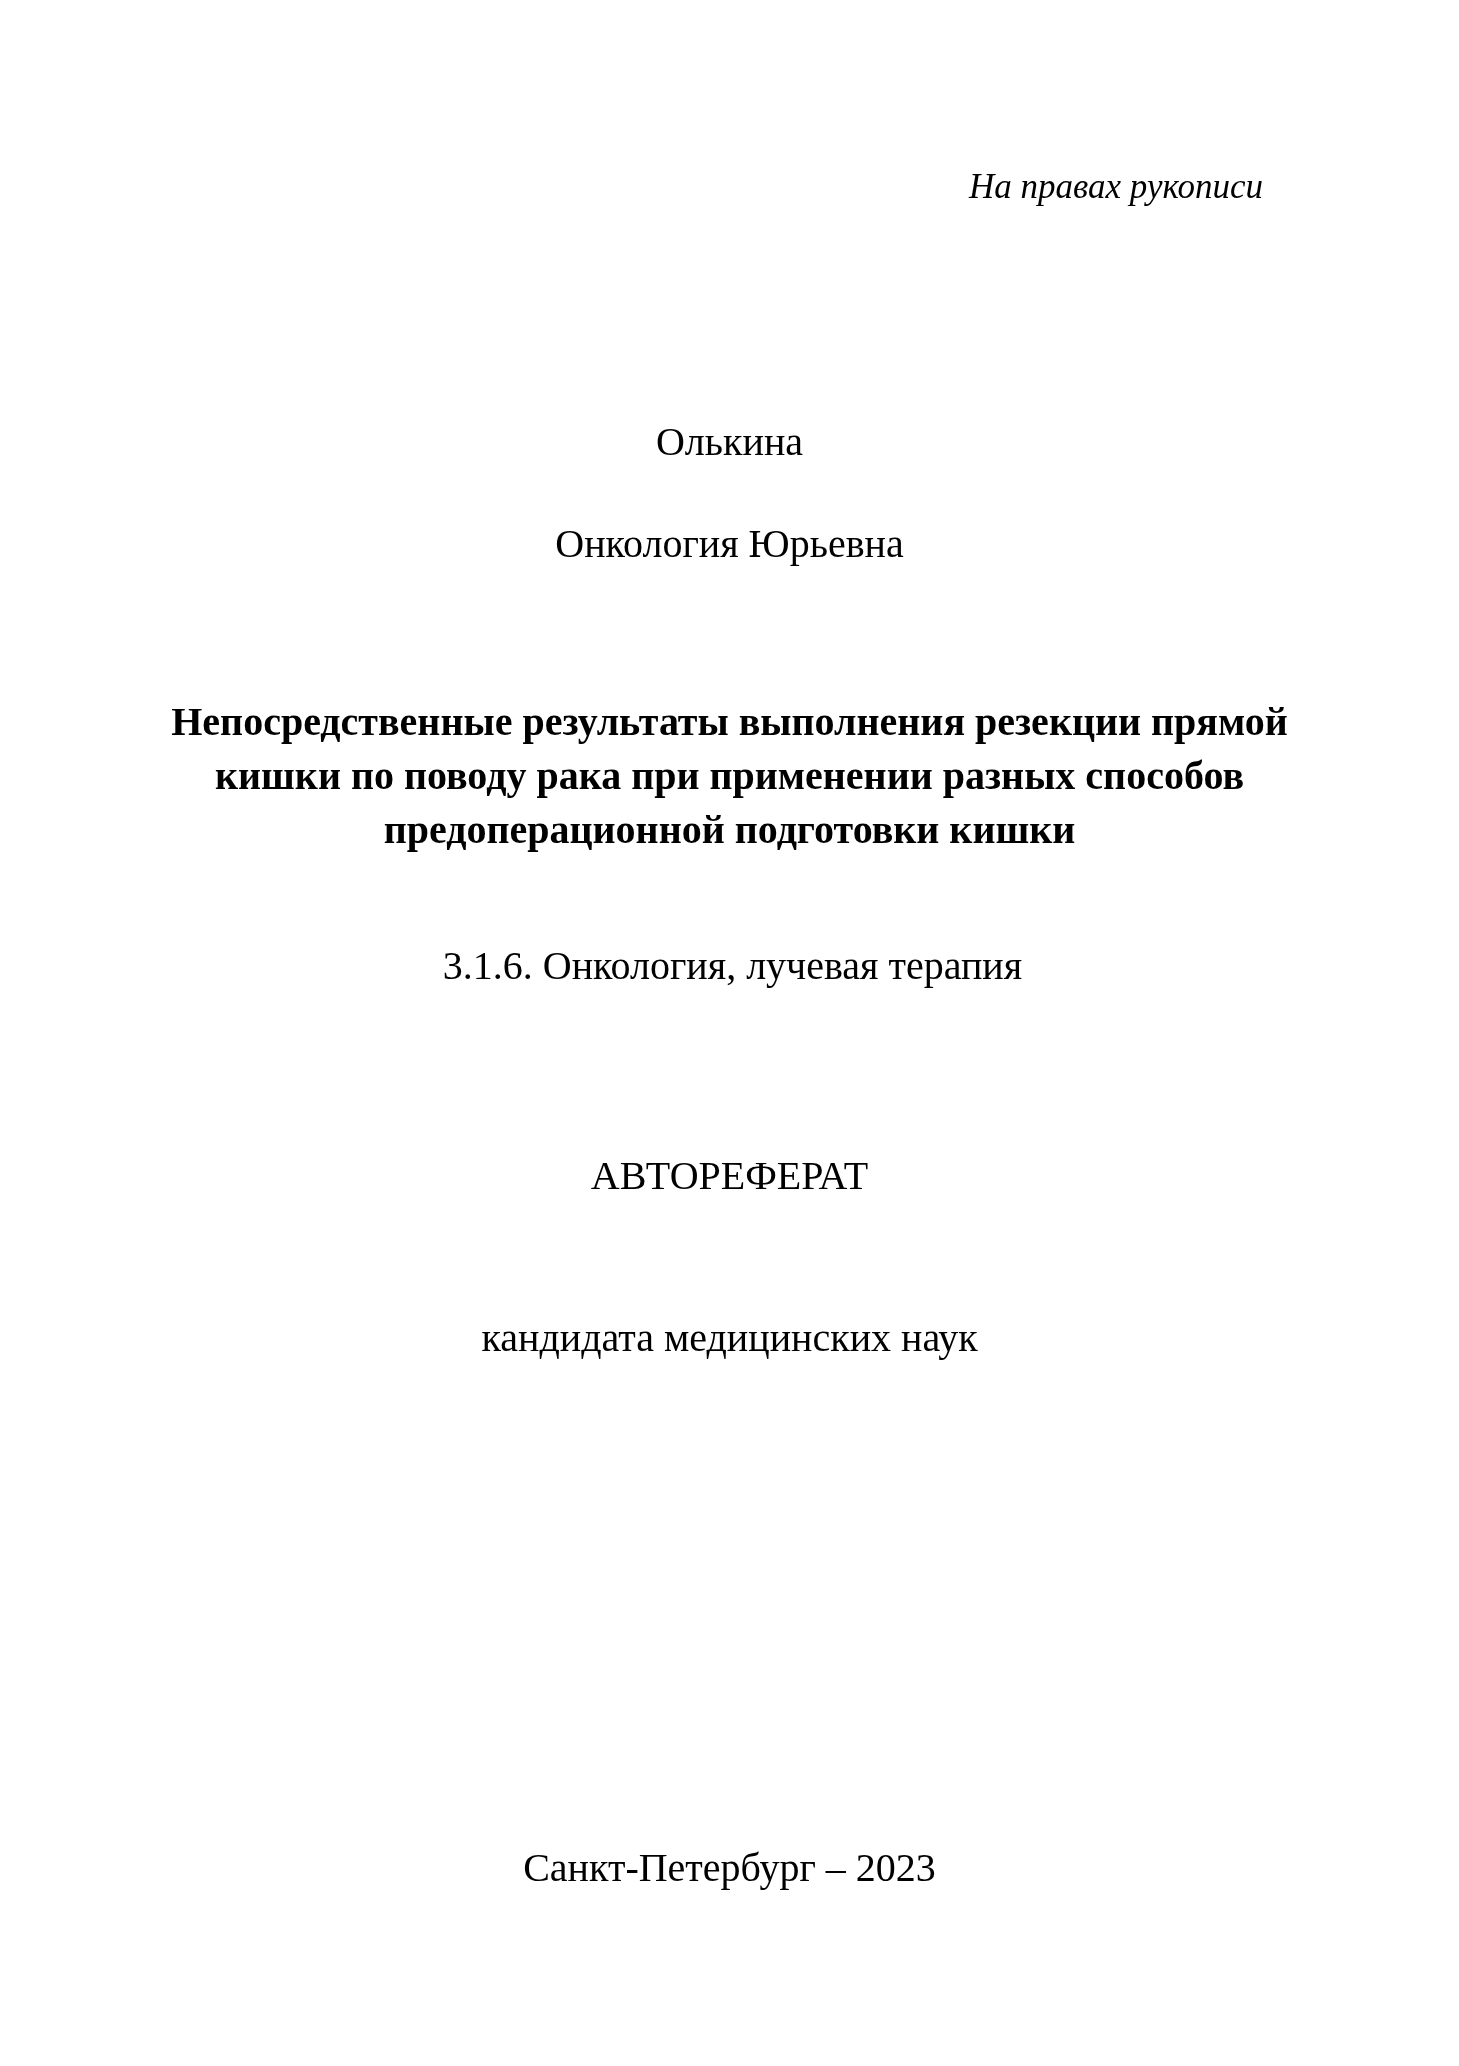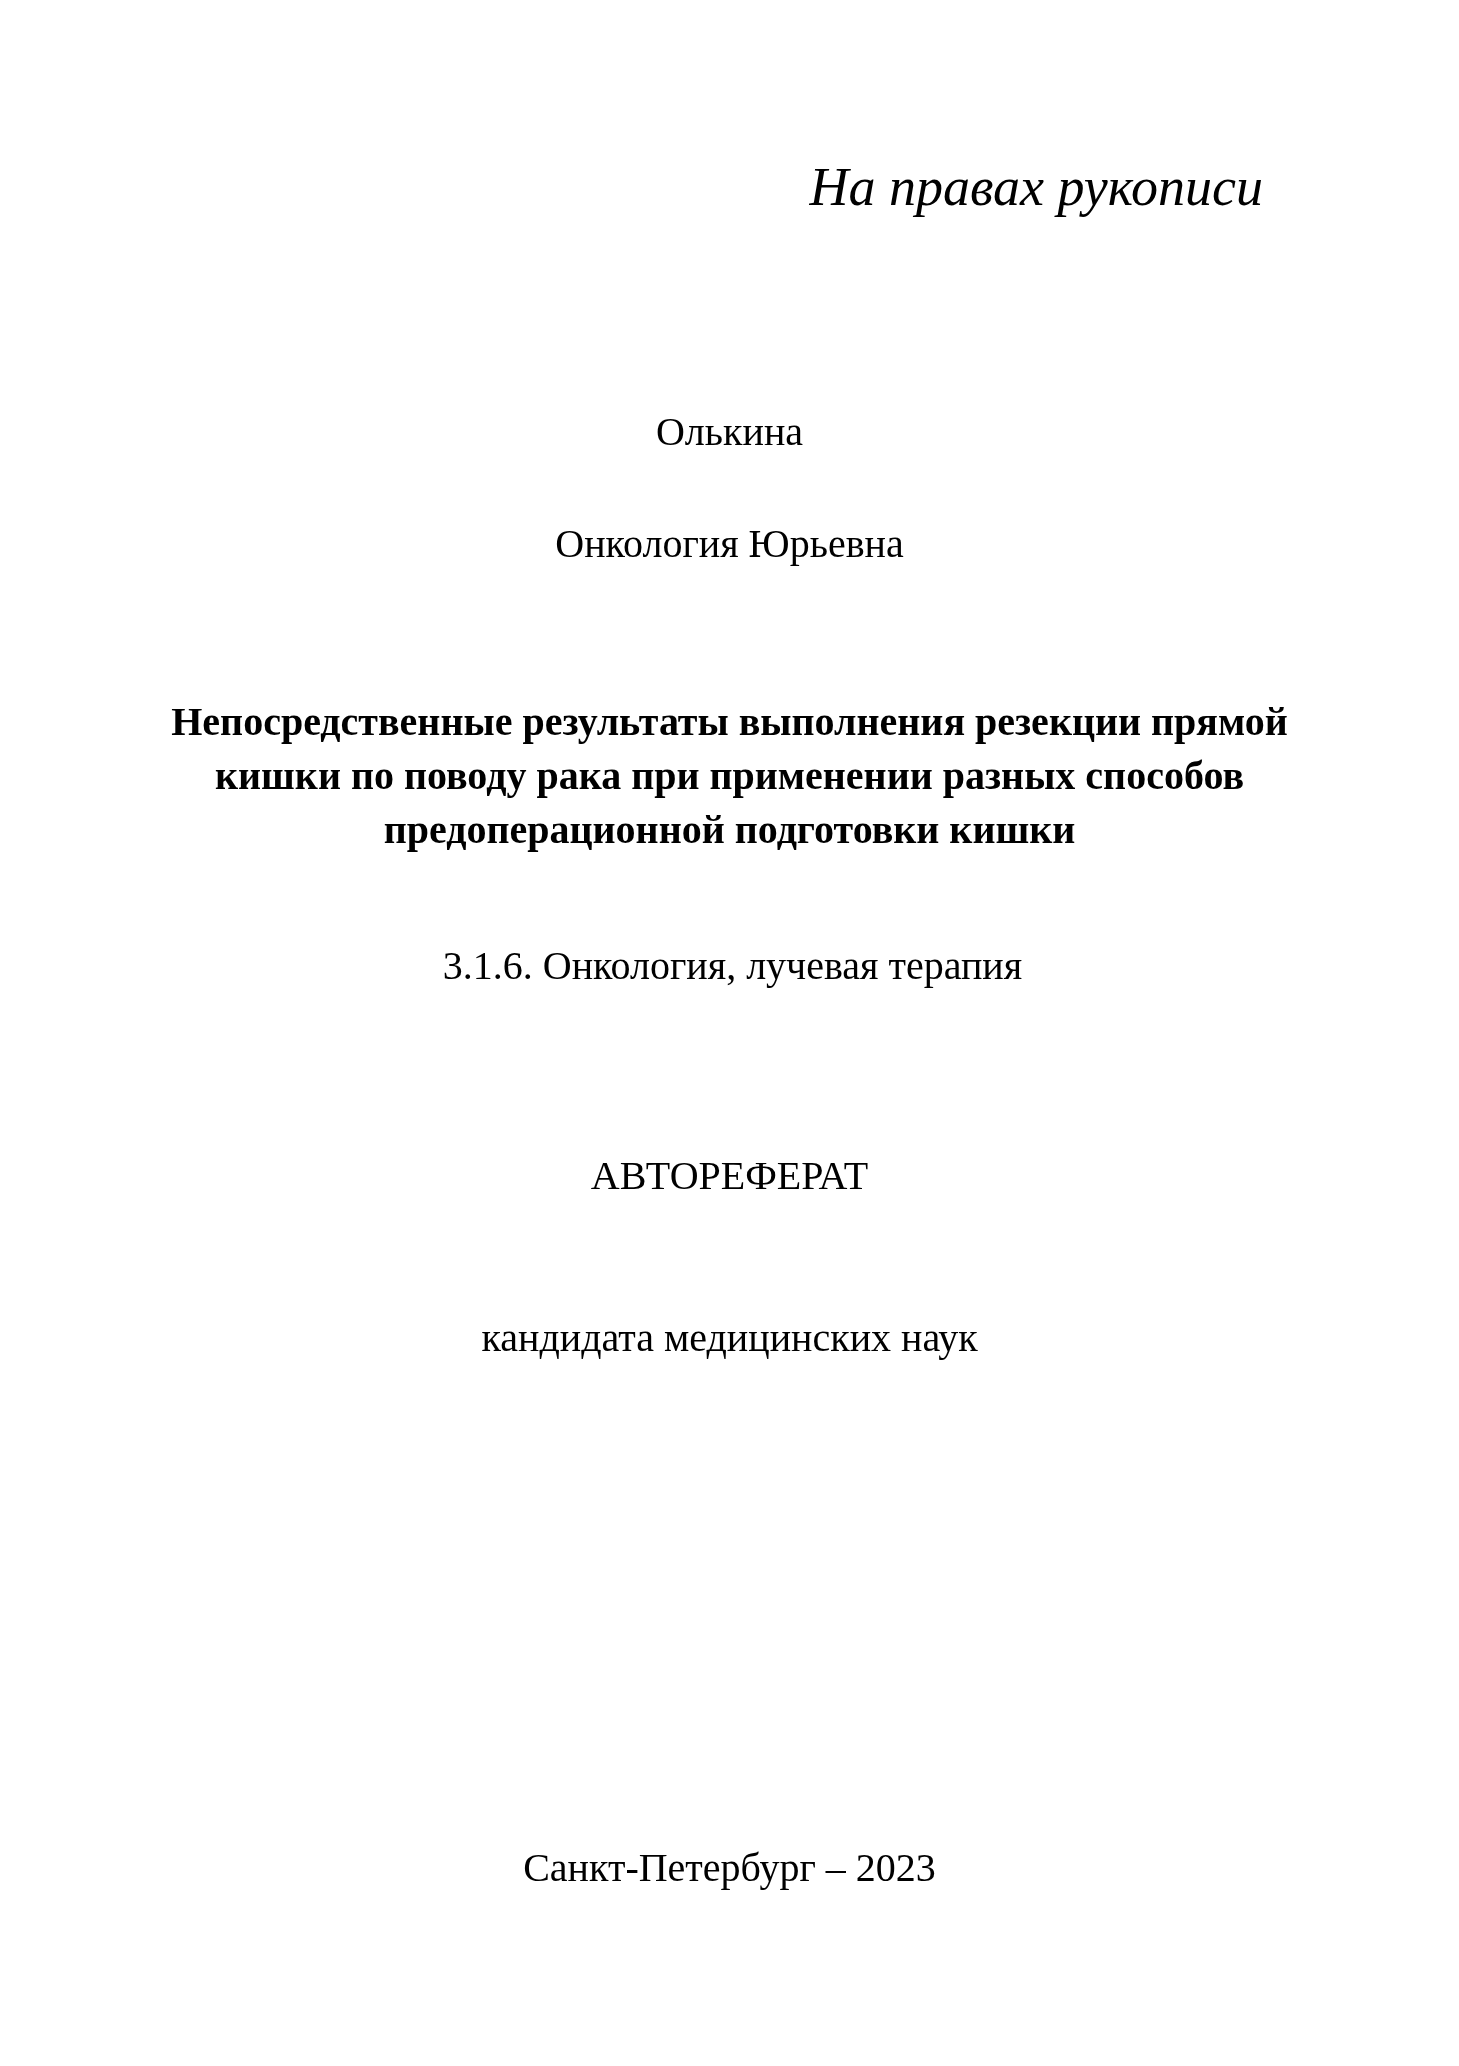--- a/index.html
+++ b/index.html
@@ -14,34 +14,34 @@
     background: #ffffff;
     color: #000000;
     font-family: "Liberation Serif", "DejaVu Serif", serif;
     overflow: hidden;
   }
   .manuscript-note {
     position: absolute;
     top: 163px;
     right: 196px;
     font-style: italic;
-    font-size: 54px;
+    font-size: 35px;
     line-height: 48px;
     white-space: nowrap;
     text-align: center;
   }
   .centered {
     position: absolute;
     left: 0;
     right: 0;
     text-align: center;
     font-size: 40px;
     line-height: 48px;
   }
-  .author-lastname   { top: 408px; }
+  .author-lastname   { top: 418px; }
   .author-firstname  { top: 520px; }
   .title-block {
     top: 695px;
     font-weight: bold;
     font-size: 40px;
     line-height: 54px;
     padding: 0 116px;
   }
   .specialty    { top: 942px; padding-left: 6px; }
   .avtoreferat  { top: 1152px; }

